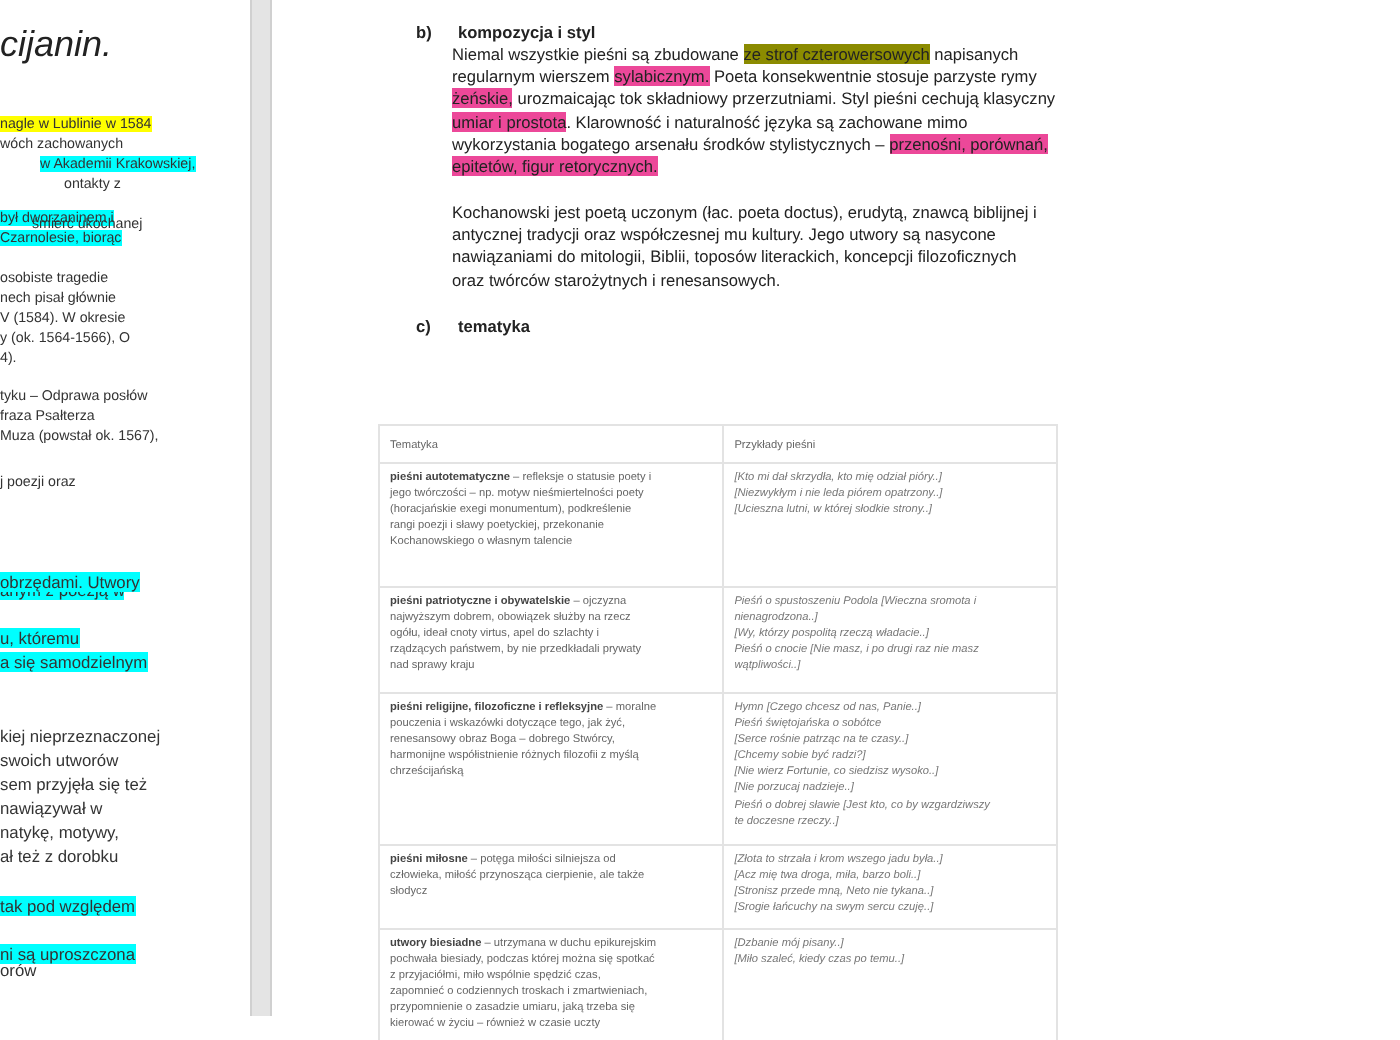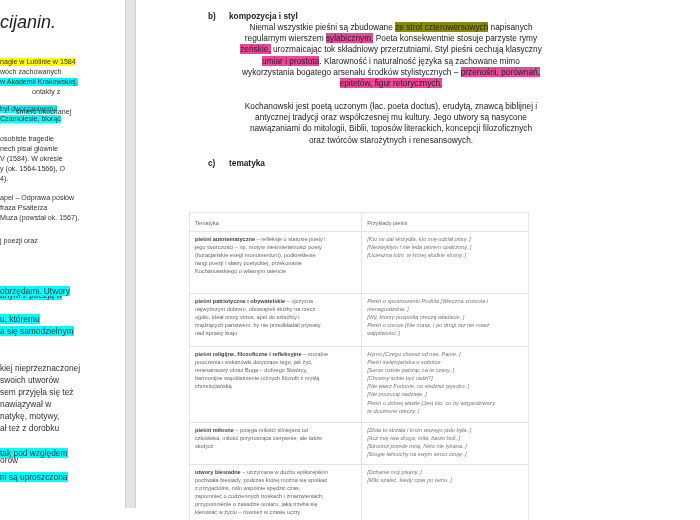--- a/index.html
+++ b/index.html
@@ -19,65 +19,65 @@
   
   .page-gap { position: absolute; left: 125px; top: 0; width: 11px; height: 508px; background: #e4e4e4; border-left: 1px solid #d0d0d0; border-right: 1px solid #d0d0d0; }
   .below-gap { position: absolute; left: 125px; top: 508px; width: 11px; height: 12px; background: #fff; }
 
   
   .right-page { position: absolute; left: 137px; top: 0; width: 563px; height: 520px; background: #fff; }
   .sec { position: absolute; font-size: 8.3px; line-height: 11.2px; color: #222; }
   .sec .marker { position: absolute; left: 0; top: 0; font-weight: bold; }
   .sec .title { position: absolute; left: 21px; top: 0; font-weight: bold; white-space: nowrap; }
   .para { position: absolute; left: 226px; width: 330px; font-size: 8.3px; line-height: 11.2px; color: #222; }
-  .para .pl { white-space: nowrap; display: block; text-align: center; }
+  .para .pl { white-space: nowrap; display: block; }
 
   
   .tbl { position: absolute; left: 189px; top: 212px; width: 340px; border-collapse: collapse; font-size: 5.6px; line-height: 8.1px; color: #666; }
   .tbl td, .tbl th { border: 1px solid #e3e3e3; vertical-align: top; padding: 3px 5px 3px 5px; text-align: left; font-weight: normal; }
   .tbl th { height: 19px; padding-top: 6px; color: #666; }
   .tbl .c1 { width: 173px; }
   .tbl .c2 { width: 167px; }
   .tbl b { color: #444; font-weight: bold; }
   .tbl .ex { font-style: italic; color: #777; display: block; white-space: nowrap; }
 </style>
 </head>
 <body>
 
 <div class="left-page">
   <div class="heading">cijanin.</div>
   <div id="left-lines">
       <div class="ln" style="top: 57px;"><span class="hl-yellow">nagle w Lublinie w 1584</span></div>
       <div class="ln" style="top: 67px;"><span>wóch zachowanych</span></div>
-      <div class="ln" style="top: 77px;"><span class="hl-cyan">w Akademii Krakowskiej,</span></div>
+      <div class="ln" style="top: 77px; padding-left: 20px;"><span class="hl-cyan">w Akademii Krakowskiej,</span></div>
       <div class="ln" style="top: 87px; padding-left: 32px;"><span>ontakty z</span></div>
       <div class="ln" style="top: 104px;"><span class="hl-cyan">był dworzaninem i</span></div>
       <div class="ln" style="top: 114px;"><span class="hl-cyan">Czarnolesie, biorąc</span></div>
       <div class="ln" style="top: 107px; padding-left: 16px;"><span>śmierć ukochanej</span></div>
       <div class="ln" style="top: 134px;"><span>osobiste tragedie</span></div>
       <div class="ln" style="top: 144px;"><span>nech pisał głównie</span></div>
       <div class="ln" style="top: 154px;"><span>V (1584). W okresie</span></div>
       <div class="ln" style="top: 164px;"><span>y (ok. 1564-1566), O</span></div>
       <div class="ln" style="top: 174px;"><span>4).</span></div>
-      <div class="ln" style="top: 193px;"><span>apel – Odprawa posłów</span></div>
+      <div class="ln" style="top: 193px;"><span>tyku – Odprawa posłów</span></div>
       <div class="ln" style="top: 203px;"><span>fraza Psałterza</span></div>
       <div class="ln" style="top: 213px;"><span>Muza (powstał ok. 1567),</span></div>
       <div class="ln" style="top: 236px;"><span>j poezji oraz</span></div>
       <div class="ln big" style="top: 289px;"><span class="hl-cyan">anym z poezją w</span></div>
       <div class="ln big" style="top: 285px;"><span class="hl-cyan">obrzędami. Utwory</span></div>
       <div class="ln big" style="top: 313px;"><span class="hl-cyan">u, któremu</span></div>
       <div class="ln big" style="top: 325px;"><span class="hl-cyan">a się samodzielnym</span></div>
       <div class="ln big" style="top: 362px;"><span>kiej nieprzeznaczonej</span></div>
       <div class="ln big" style="top: 374px;"><span> swoich utworów</span></div>
       <div class="ln big" style="top: 386px;"><span>sem przyjęła się też</span></div>
       <div class="ln big" style="top: 398px;"><span>nawiązywał w</span></div>
       <div class="ln big" style="top: 410px;"><span>natykę, motywy,</span></div>
       <div class="ln big" style="top: 422px;"><span>ał też z dorobku</span></div>
       <div class="ln big" style="top: 447px;"><span class="hl-cyan">tak pod względem</span></div>
-      <div class="ln big" style="top: 454px;"><span>orów</span></div>
+      <div class="ln big" style="top: 479px;"><span>orów</span></div>
       <div class="ln big" style="top: 471px;"><span class="hl-cyan">ni są uproszczona</span></div>
     </div>
 </div>
 
 <div class="page-gap"></div>
 <div class="below-gap"></div>
 
 <div class="right-page">
   <div class="sec" style="left:71px; top:11px;">
     <span class="marker">b)</span>

